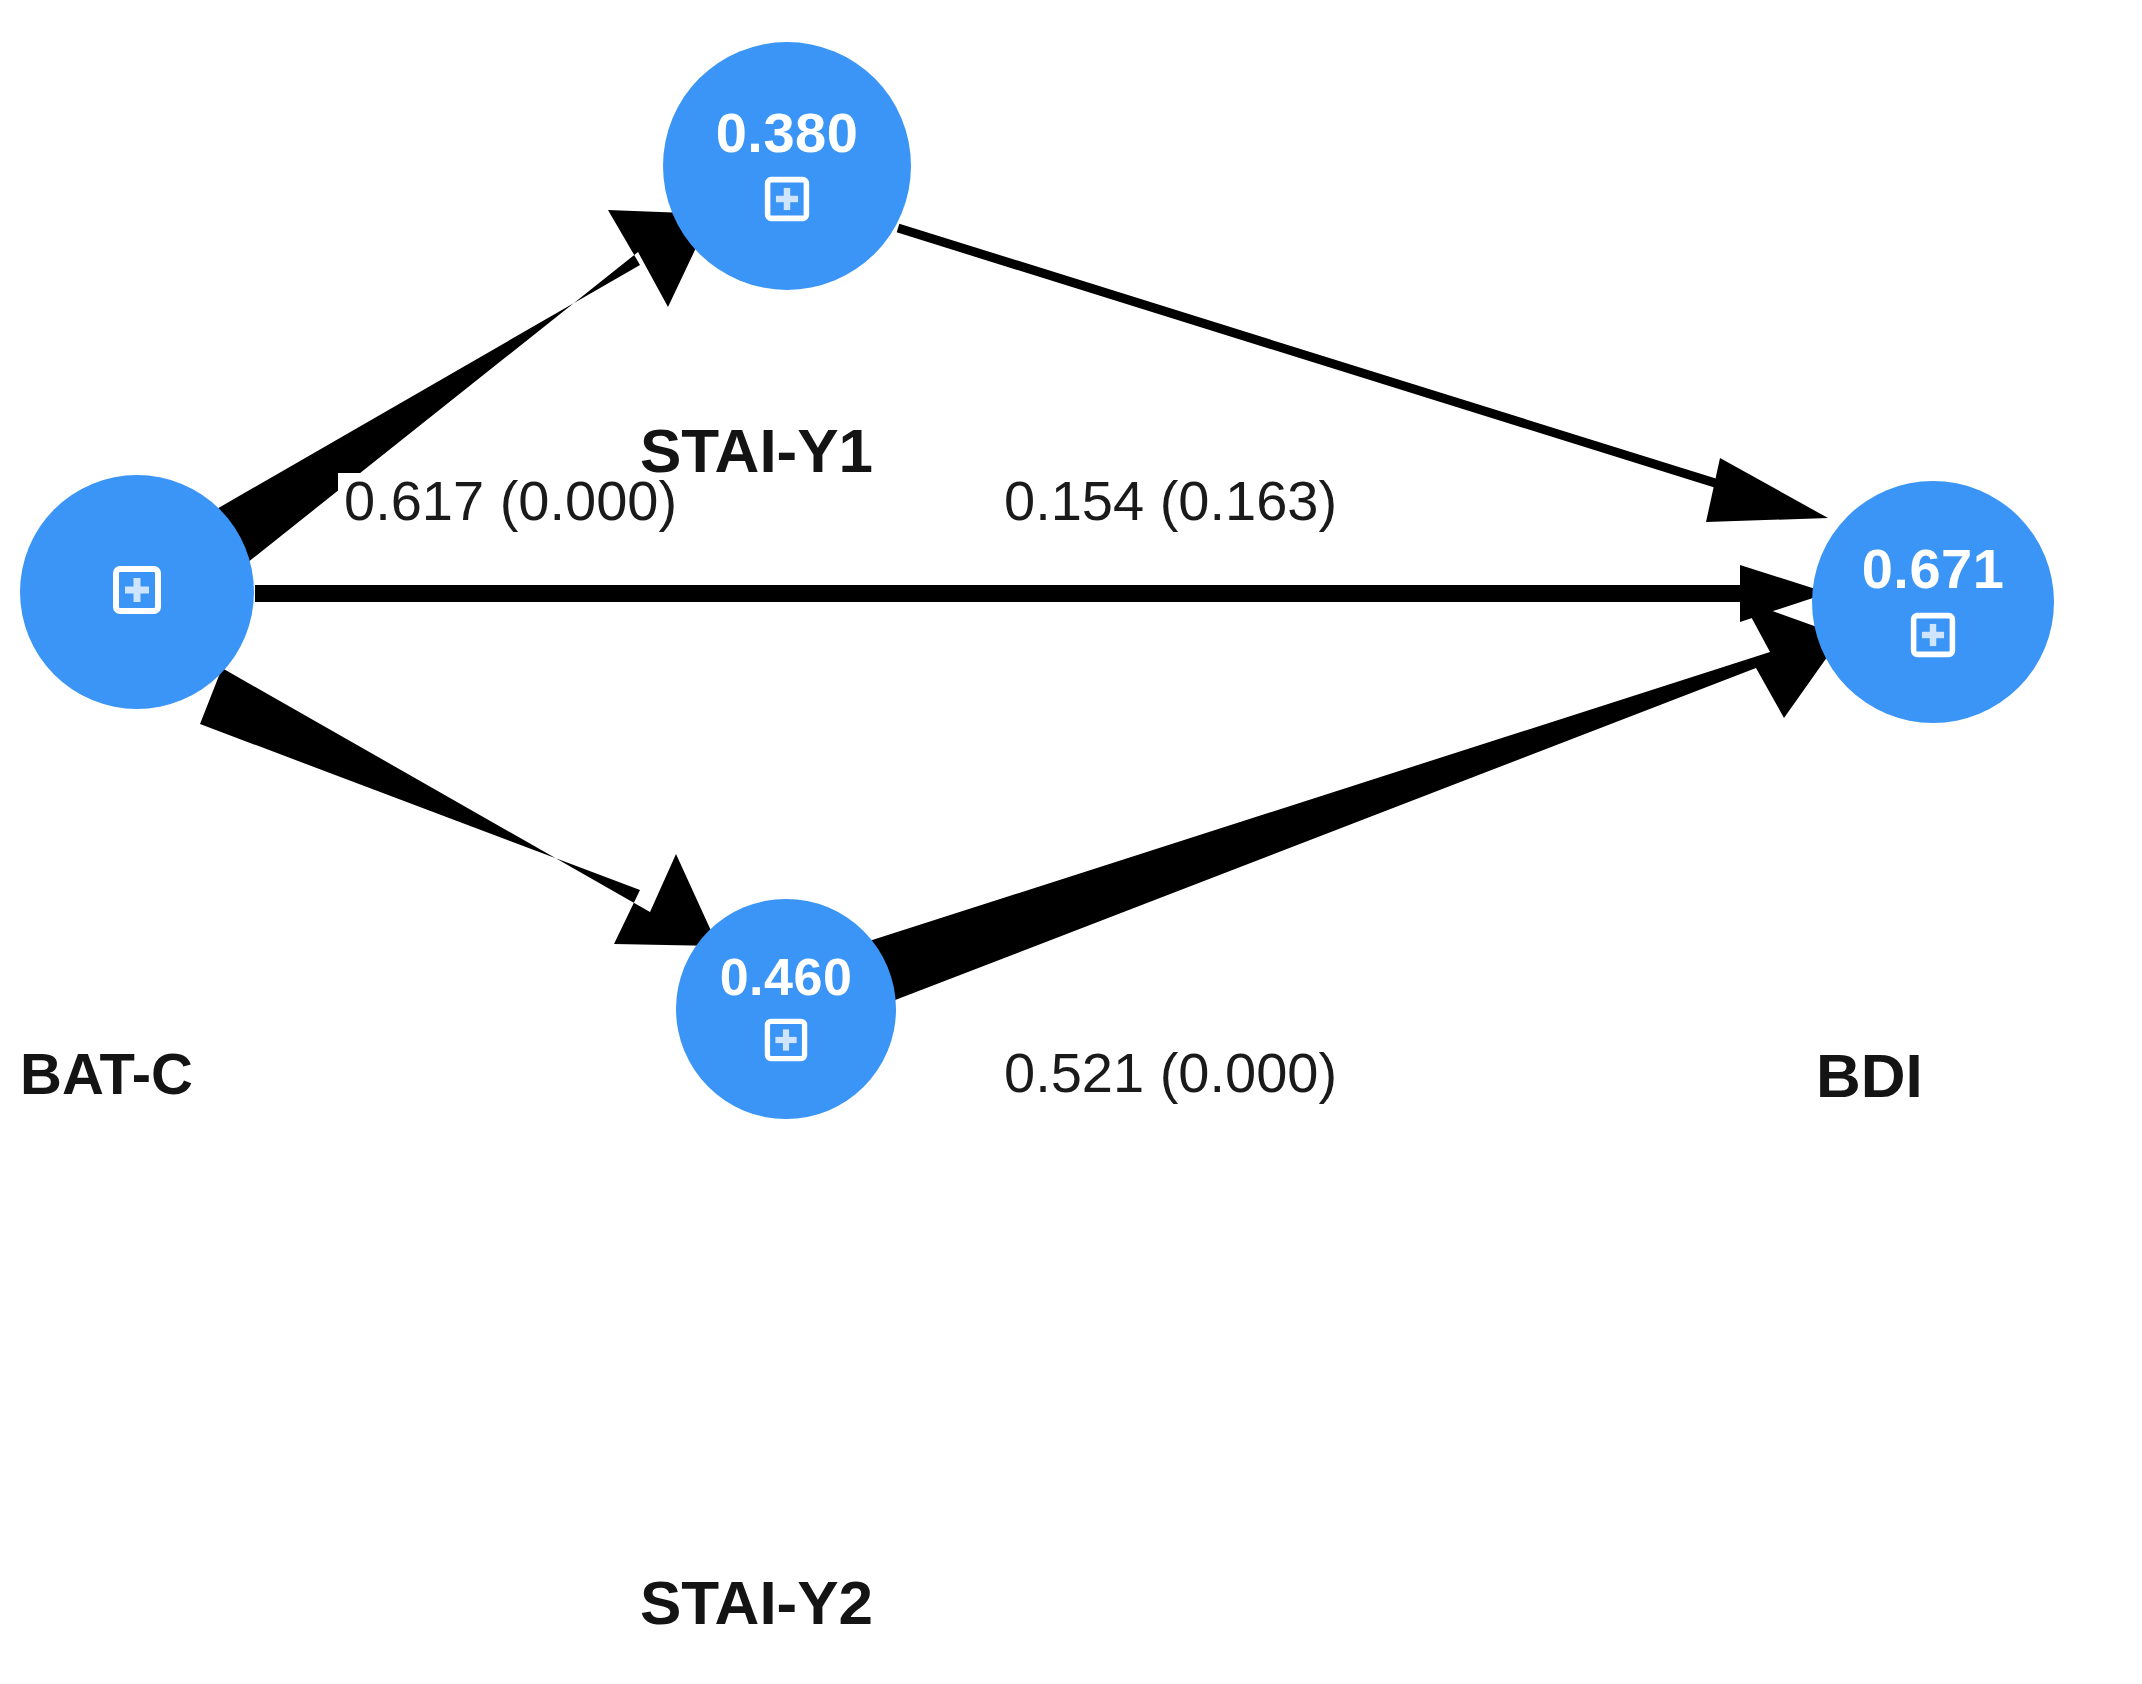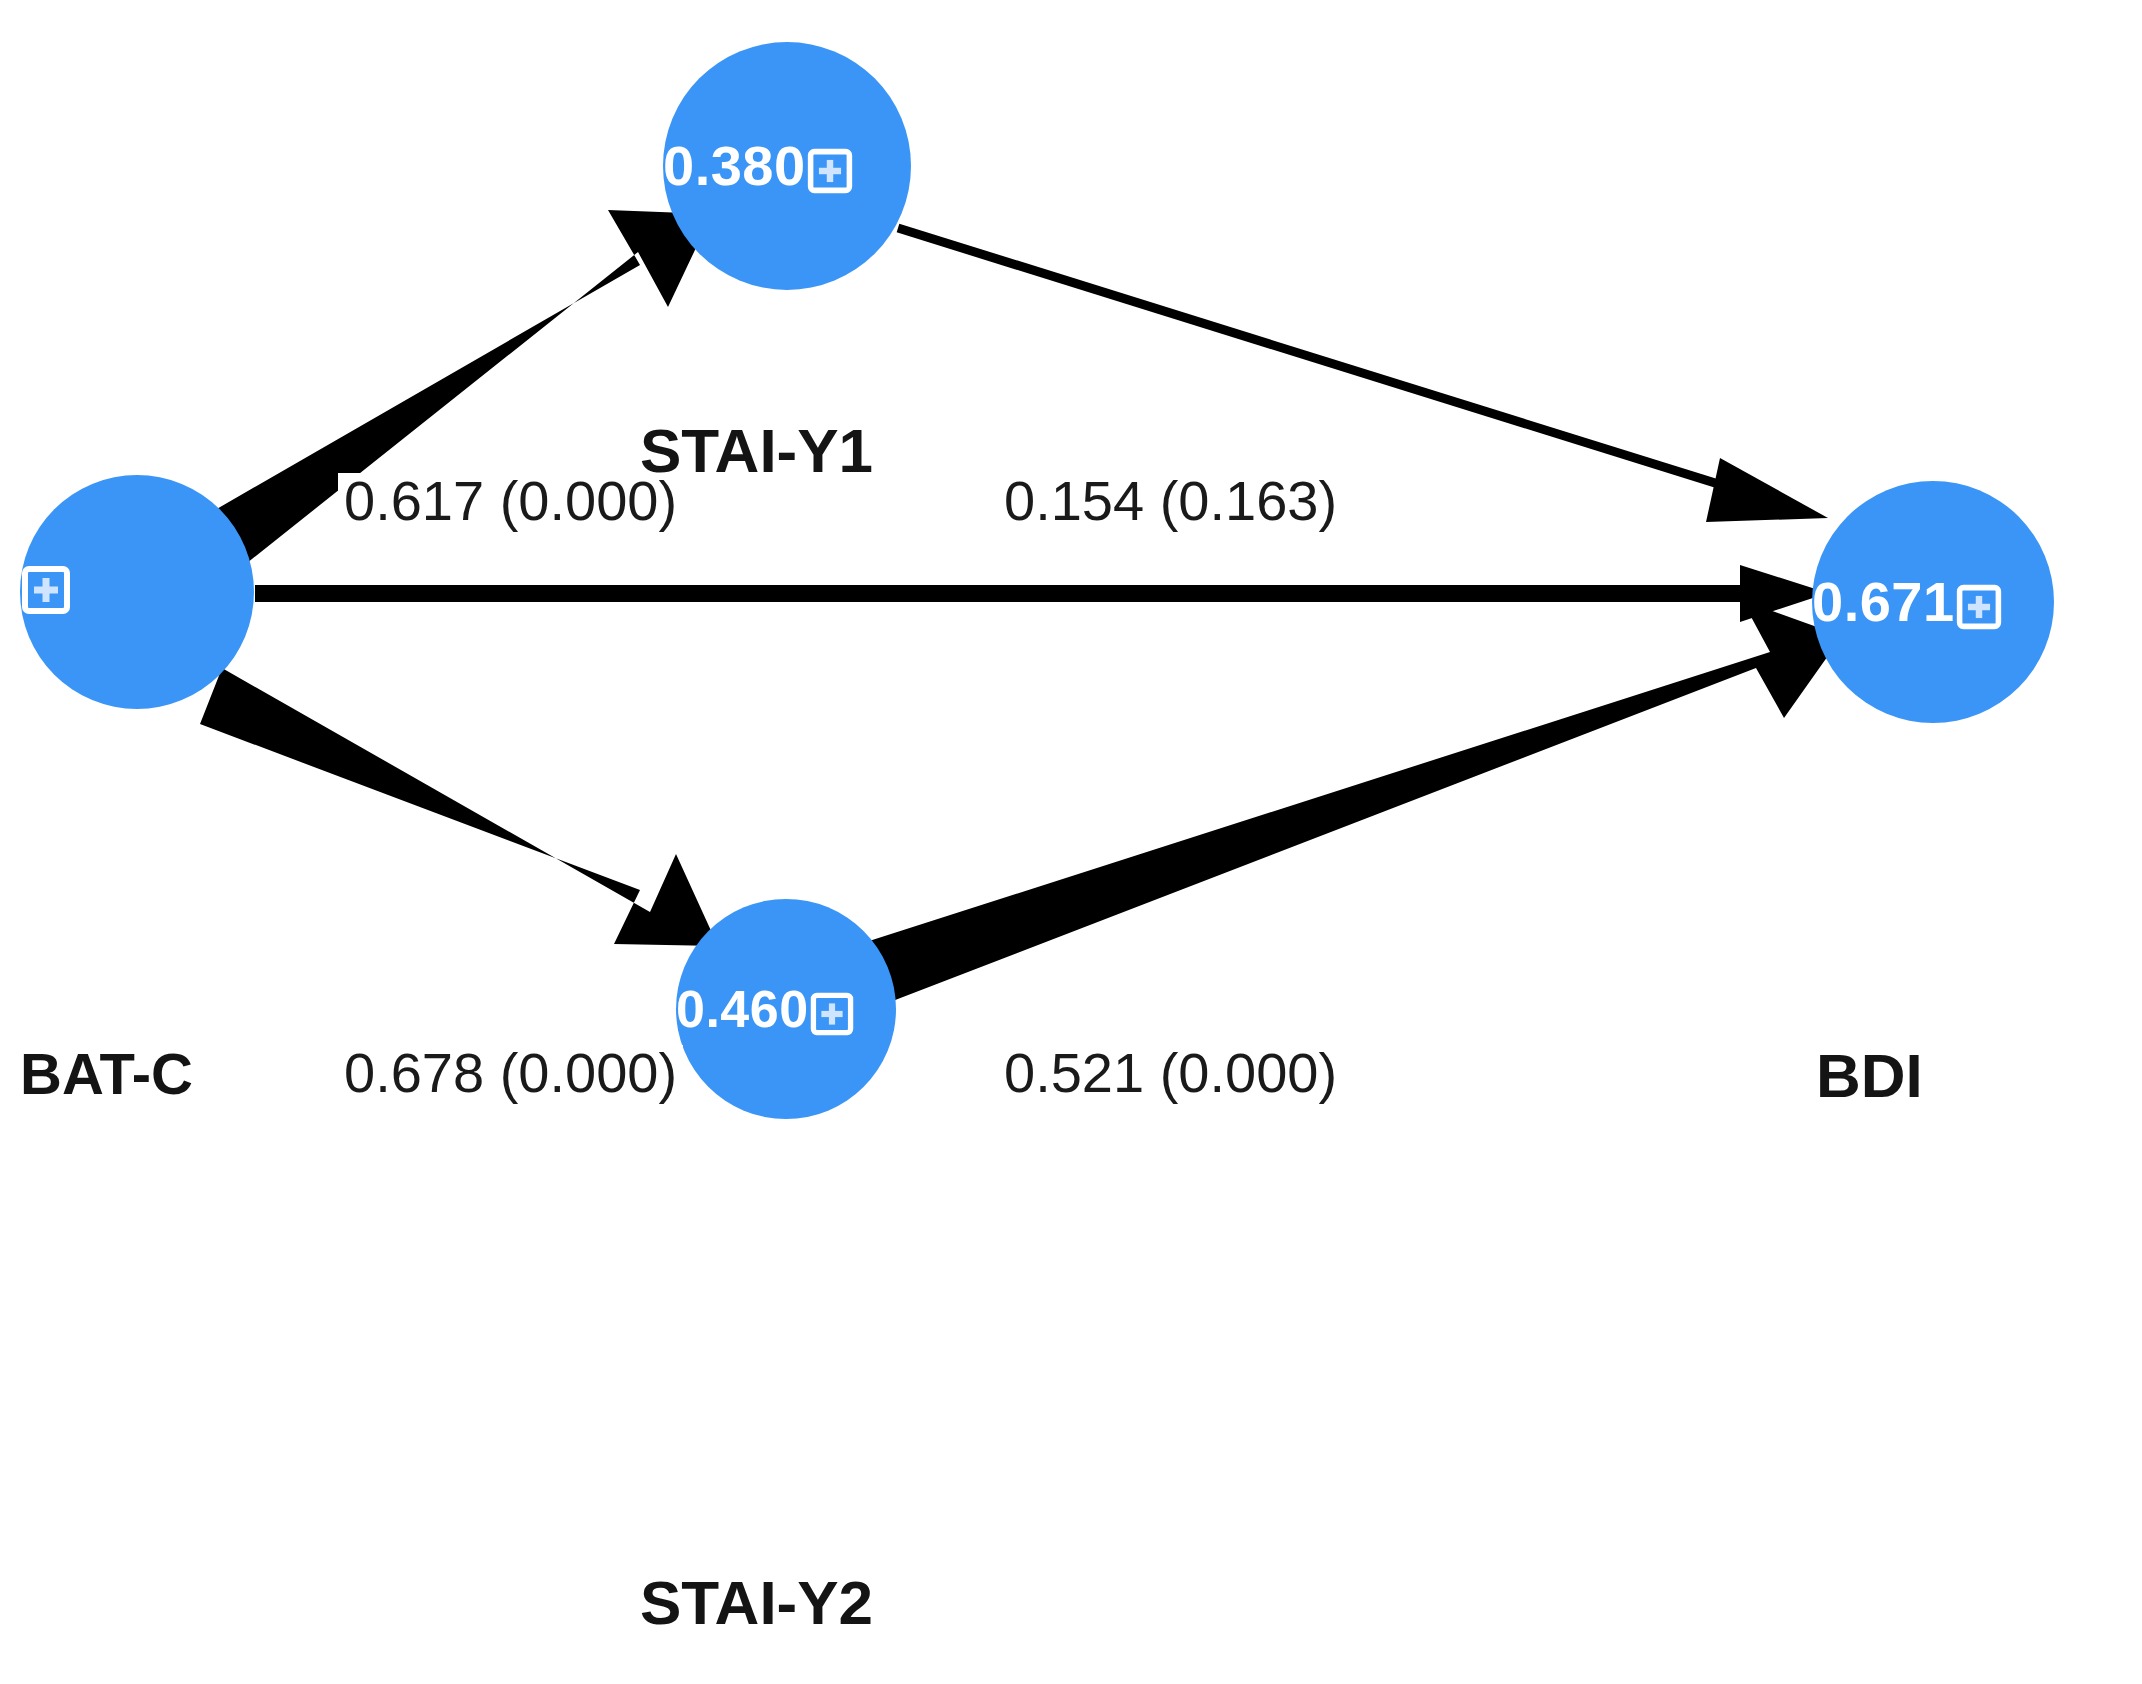--- a/index.html
+++ b/index.html
@@ -17,22 +17,23 @@
   }
   svg#path-canvas{
     position:absolute;left:0;top:0;
     width:2142px;height:1684px;
     display:block;
   }
   .node-circle{
     position:absolute;
     border-radius:50%;
     display:flex;
+    flex-direction:column;
     align-items:center;
-    justify-content:flex-start;
+    justify-content:center;
     background:#3b95f6;
     box-sizing:border-box;
   }
   .node-r2{
     color:#ffffff;
     font-weight:bold;
     letter-spacing:0.5px;
     line-height:1;
     text-align:center;
     font-family:"Liberation Sans","DejaVu Sans",sans-serif;
@@ -160,17 +161,16 @@
       </svg>
     </span>
   </div>
   <div class="node-label" style="left:1816px;top:1045px;width:234px;font-size:62px;">BDI</div>
 
   <div class="edge-label" style="left:318px;top:473px;font-size:56px;">0.617 (0.000)</div>
 
   <div class="edge-label" style="left:978px;top:473px;font-size:56px;">0.154 (0.163)</div>
 
 
-  <div class="edge-label" style="left:318px;top:1045px;font-size:56px;">0.678 (0.000)</div>
 
   <div class="edge-label" style="left:978px;top:1045px;font-size:56px;text-align:center;">0.521 (0.000)</div>
 
 </div>
 
 </body></html>

